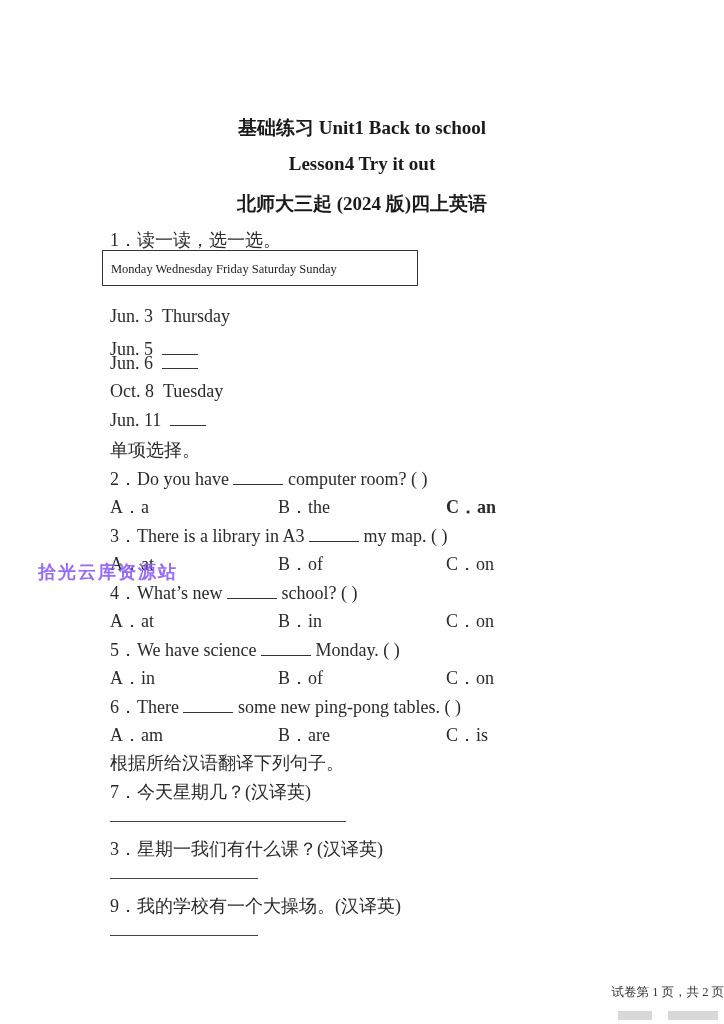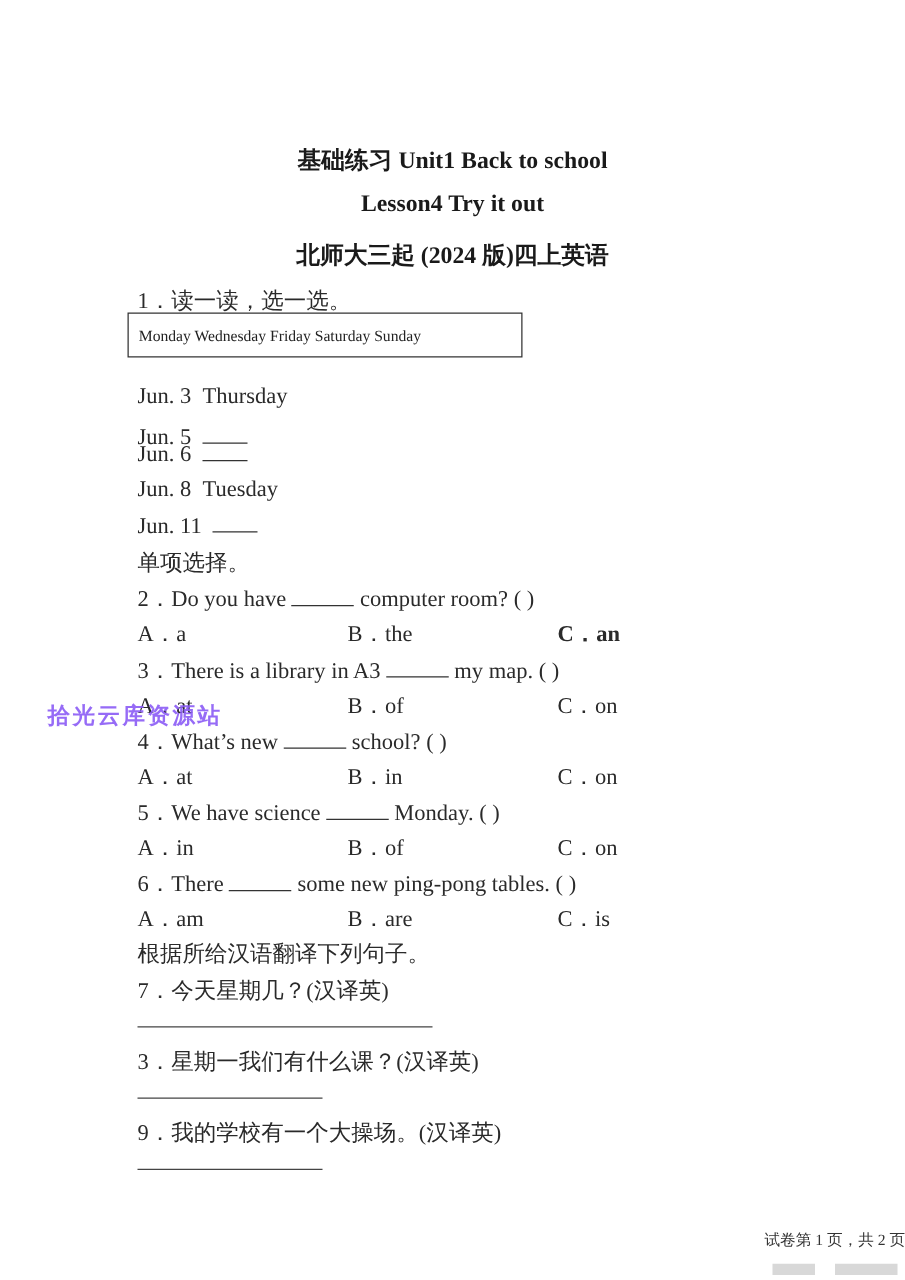--- a/index.html
+++ b/index.html
@@ -39,21 +39,21 @@
 <div class="abs line" style="left:110px; top:296px;margin-top:10px;">
   <span>Jun. 3</span>&nbsp;&nbsp;<span>Thursday</span>
 </div>
 <div class="abs line" style="left:110px; top:324px;margin-top:15px;">
   <span>Jun. 5</span>&nbsp;&nbsp;<span class="blank" style="width:36px;"></span>
 </div>
 <div class="abs line" style="left:110px; top:353px;">
   <span>Jun. 6</span>&nbsp;&nbsp;<span class="blank" style="width:36px;"></span>
 </div>
 <div class="abs line" style="left:110px; top:381px;">
-  <span>Jun. 8</span>&nbsp;&nbsp;<span>Tuesday</span>
+  <span>Oct. 8</span>&nbsp;&nbsp;<span>Tuesday</span>
 </div>
 <div class="abs line" style="left:110px; top:410px;">
   <span>Jun. 11</span>&nbsp;&nbsp;<span class="blank" style="width:36px;"></span>
 </div>
 
 <div class="abs line" style="left:110px; top:438px;">单项选择。</div>
 
 <div class="abs line" style="left:110px; top:467px;">
   <span>2．Do you have</span> <span class="blank" style="width:50px;"></span> <span>computer room? (      )</span>
 </div>

